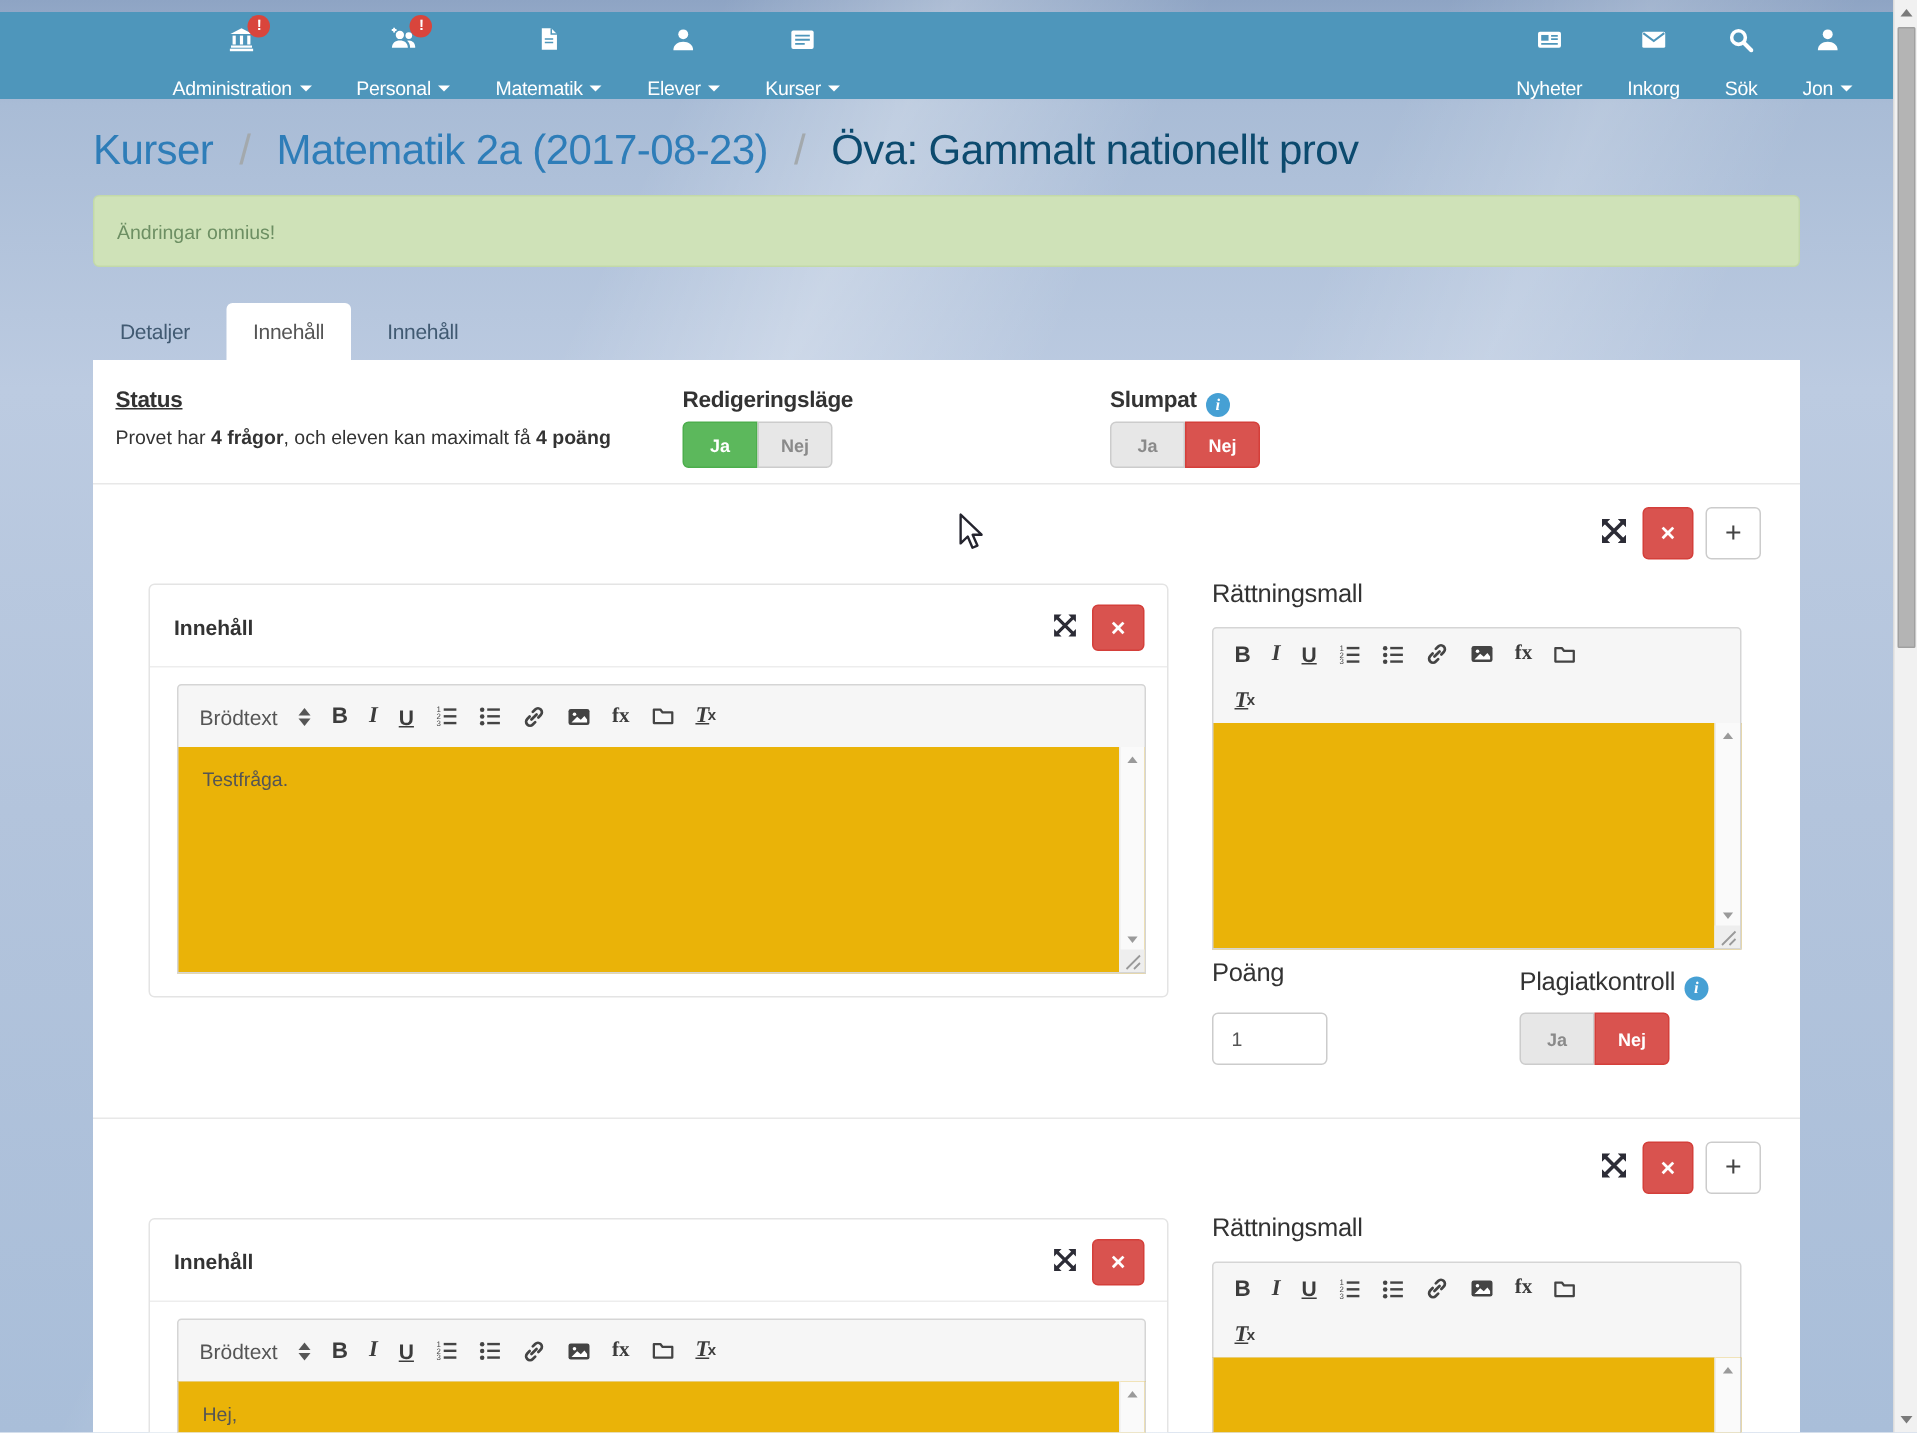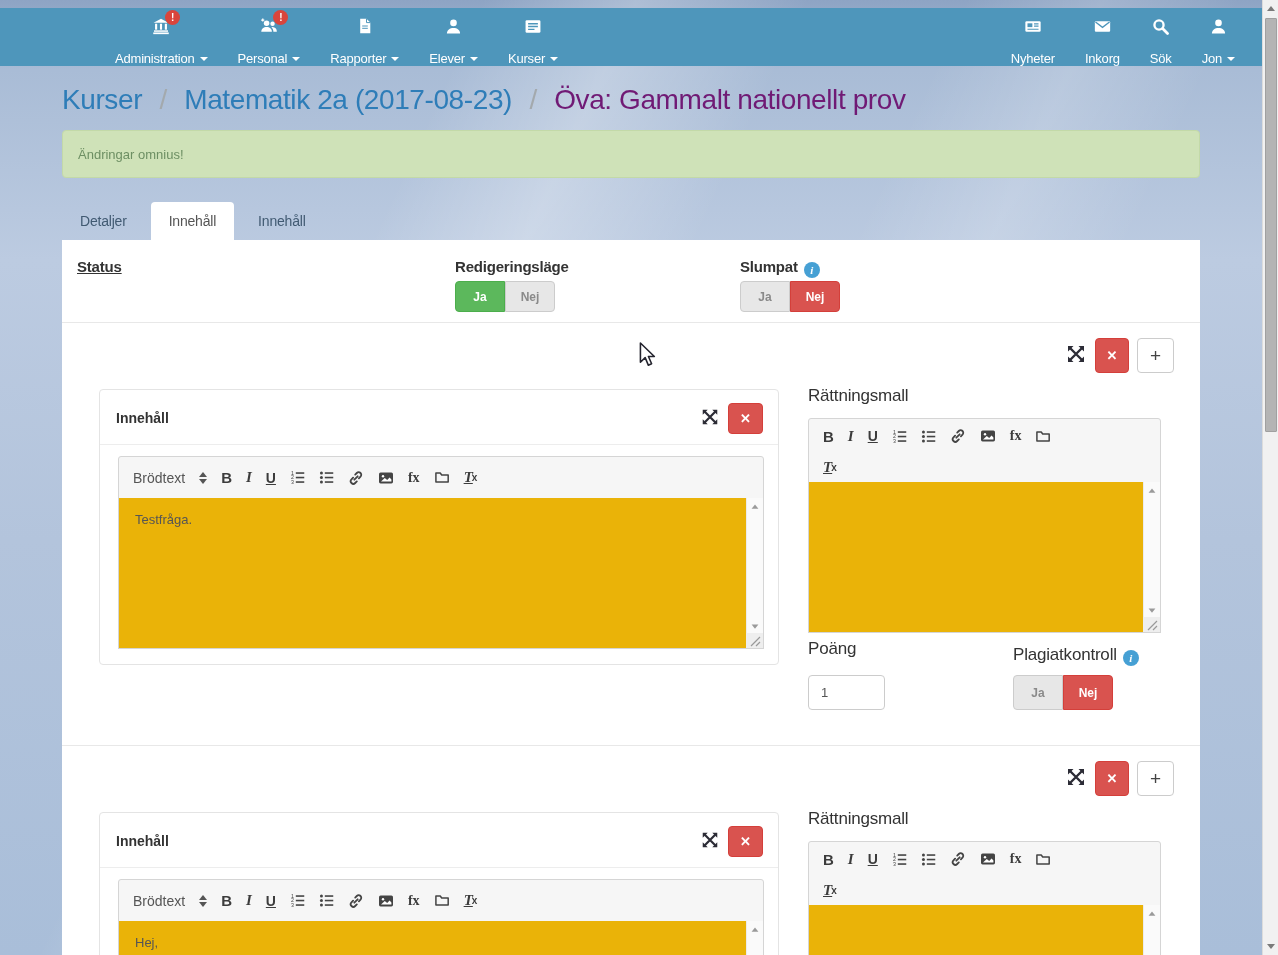--- a/index.html
+++ b/index.html
@@ -26,21 +26,21 @@
   .nav-item { position:relative; display:flex; flex-direction:column; align-items:center; justify-content:flex-start; padding:8px 15px 0 15px; color:#fff; cursor:pointer; }
   .nav-icon { position:relative; height:20px; display:flex; align-items:center; }
   .nav-label { margin-top:15px; font-size:13px; display:flex; align-items:center; white-space:nowrap; letter-spacing:-.2px; }
   .caret { display:inline-block; margin-left:5px; width:0; height:0; border-left:4px solid transparent; border-right:4px solid transparent; border-top:4px solid #fff; }
   .nav-badge { position:absolute; top:-6px; right:-10px; min-width:15px; height:15px; border-radius:8px; background:#d9453c; color:#fff; font-size:10px; font-weight:700; display:flex; align-items:center; justify-content:center; padding:0 4px; }
 
   
   #breadcrumb { position:absolute; left:62px; top:84px; font-size:28px; letter-spacing:-.4px; }
   #breadcrumb .bc-link { color:#2e7db8; cursor:pointer; }
   #breadcrumb .bc-sep { color:#a3a9ad; margin:0 10px; }
-  #breadcrumb .bc-cur { color:#701a75; }
+  #breadcrumb .bc-cur { color:#0c4a6e; }
 
   
   #alert { position:absolute; left:62px; top:130px; width:1138px; height:48px; background:#cfe2b8; border:1px solid #c3d9a8; border-radius:4px; color:#6d8f63; font-size:13px; display:flex; align-items:center; padding-left:15px; }
 
   
   #tabs { position:absolute; left:62px; top:202px; display:flex; z-index:5; }
   .tab { height:38px; line-height:38px; padding:0 18px; font-size:14px; color:#415a72; margin-right:6px; cursor:pointer; letter-spacing:-.2px; }
   .tab.active { background:#fff; color:#555; border-radius:4px 4px 0 0; }
 
   
@@ -175,21 +175,21 @@
 
     <div class="nav-item">
       <span class="nav-icon">
         <svg width="16" height="18" viewBox="0 0 16 16">
             <path d="M3.2 0.8 h6.3 l3.8 3.8 v10.6 h-10.1 z" fill="#fff"></path>
             <path d="M9.5 0.8 v3.8 h3.8" fill="none" stroke="#4e96bb" stroke-width="1"></path>
             <path d="M5.2 8 h5.6 M5.2 10.3 h5.6" stroke="#4e96bb" stroke-width="1"></path>
           </svg>
       </span>
       <span class="nav-label">
-          <span>Rapporter</span>
+          <span>Matematik</span>
           <span class="caret"></span>
         </span>
     </div>
 
     <div class="nav-item">
       <span class="nav-icon">
         <svg width="17" height="17" viewBox="0 0 16 16">
             <g fill="#fff">
               <circle cx="8" cy="4.6" r="3.1"></circle>
               <path d="M1.8 14.6 c0-3.4 2.8-5.3 6.2-5.3 s6.2 1.9 6.2 5.3 z"></path>
@@ -283,20 +283,23 @@
 
 <div id="tabs">
   <div class="tab">Detaljer</div>
   <div class="tab active">Innehåll</div>
   <div class="tab">Innehåll</div>
 </div>
 
 <div id="panel">
 
   <div id="status-h" class="h-small">Status</div>
+  <div id="status-text" class="status-line">
+    <span>Provet har </span><b>4 frågor</b><span>, och eleven kan maximalt få </span><b>4 poäng</b>
+  </div>
 
   <div id="redig-label" class="h-small">Redigeringsläge</div>
   <div id="redig-toggle" class="toggle">
     <div class="tg-btn tg-green">Ja</div>
     <div class="tg-btn tg-off">Nej</div>
   </div>
 
   <div id="slumpat-label" class="h-small">
     <span>Slumpat</span><span class="info-icon">i</span>
   </div>

